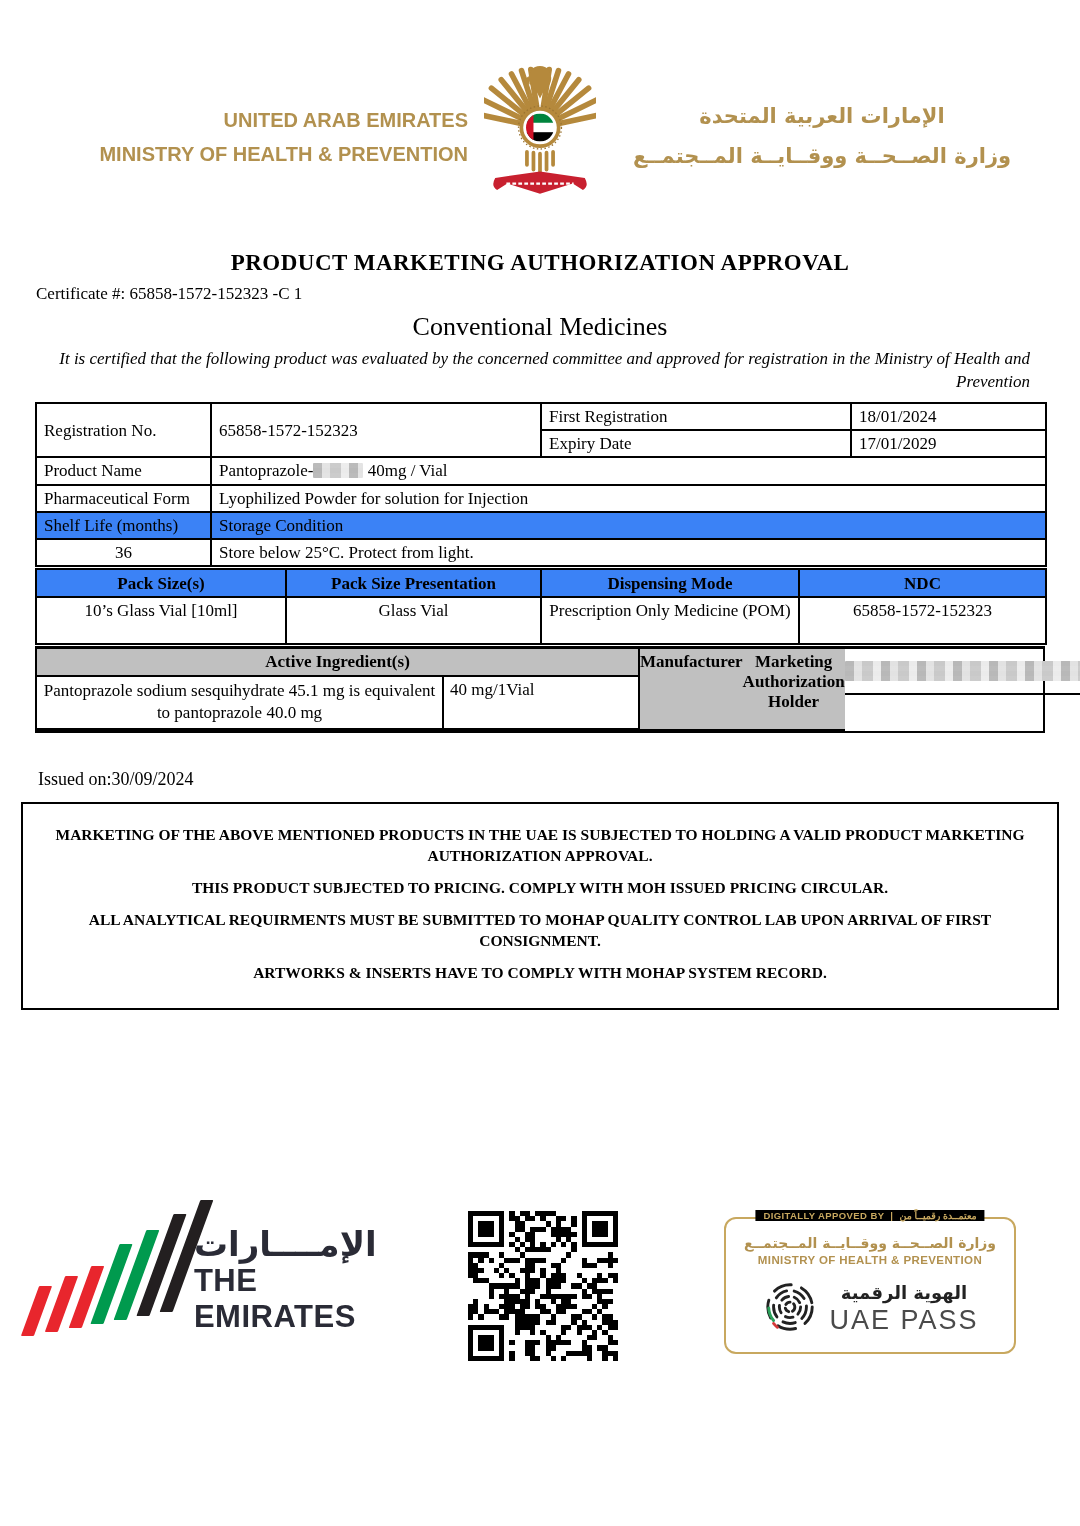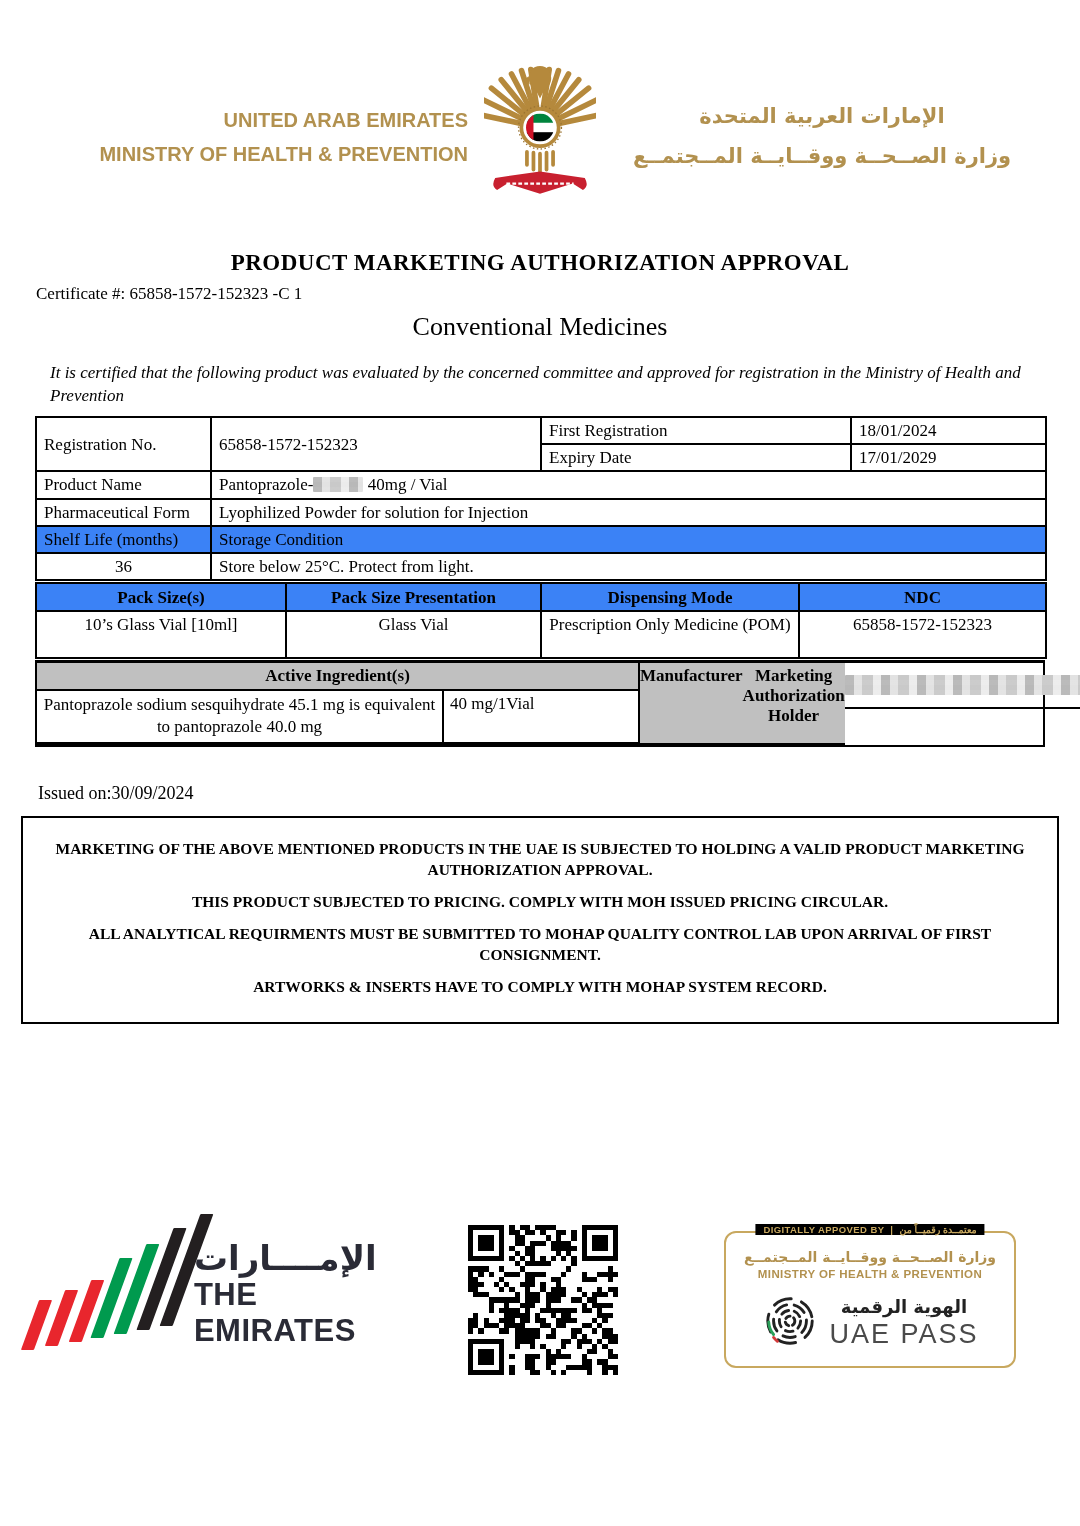--- a/index.html
+++ b/index.html
@@ -11,21 +11,21 @@
   .hdr-left{width:420px;text-align:right;font-family:"Liberation Sans",sans-serif;
             font-weight:bold;color:#B2914F;font-size:20px;line-height:1.7;}
   .hdr-emblem{margin:0 16px;}
   .hdr-right{width:420px;text-align:center;color:#B2914F;font-weight:bold;
              font-size:21px;line-height:1.9;direction:rtl;font-family:"DejaVu Sans",sans-serif;}
 
   
   .doc-title{text-align:center;font-weight:bold;font-size:23px;margin-top:40px;letter-spacing:.5px;}
   .cert-no{margin:8px 0 0 36px;font-size:17px;}
   .subtitle{text-align:center;font-size:26px;margin-top:8px;}
-  .statement{text-align:left;font-style:italic;font-size:17px;width:980px;margin:20px auto 8px auto;line-height:1.35;}
+  .statement{text-align:right;font-style:italic;font-size:17px;width:980px;margin:6px auto 8px auto;line-height:1.35;}
 
   
   .tblwrap{width:1010px;margin:0 auto;}
   table{border-collapse:collapse;table-layout:fixed;width:1010px;}
   td{border:2px solid #000;font-size:17px;padding:2px 7px;line-height:1.25;overflow:hidden;}
   .gray{background:#3b82f6;font-weight:bold;}
   .c{text-align:center;}
   .rowh{height:26px;}
 
   

